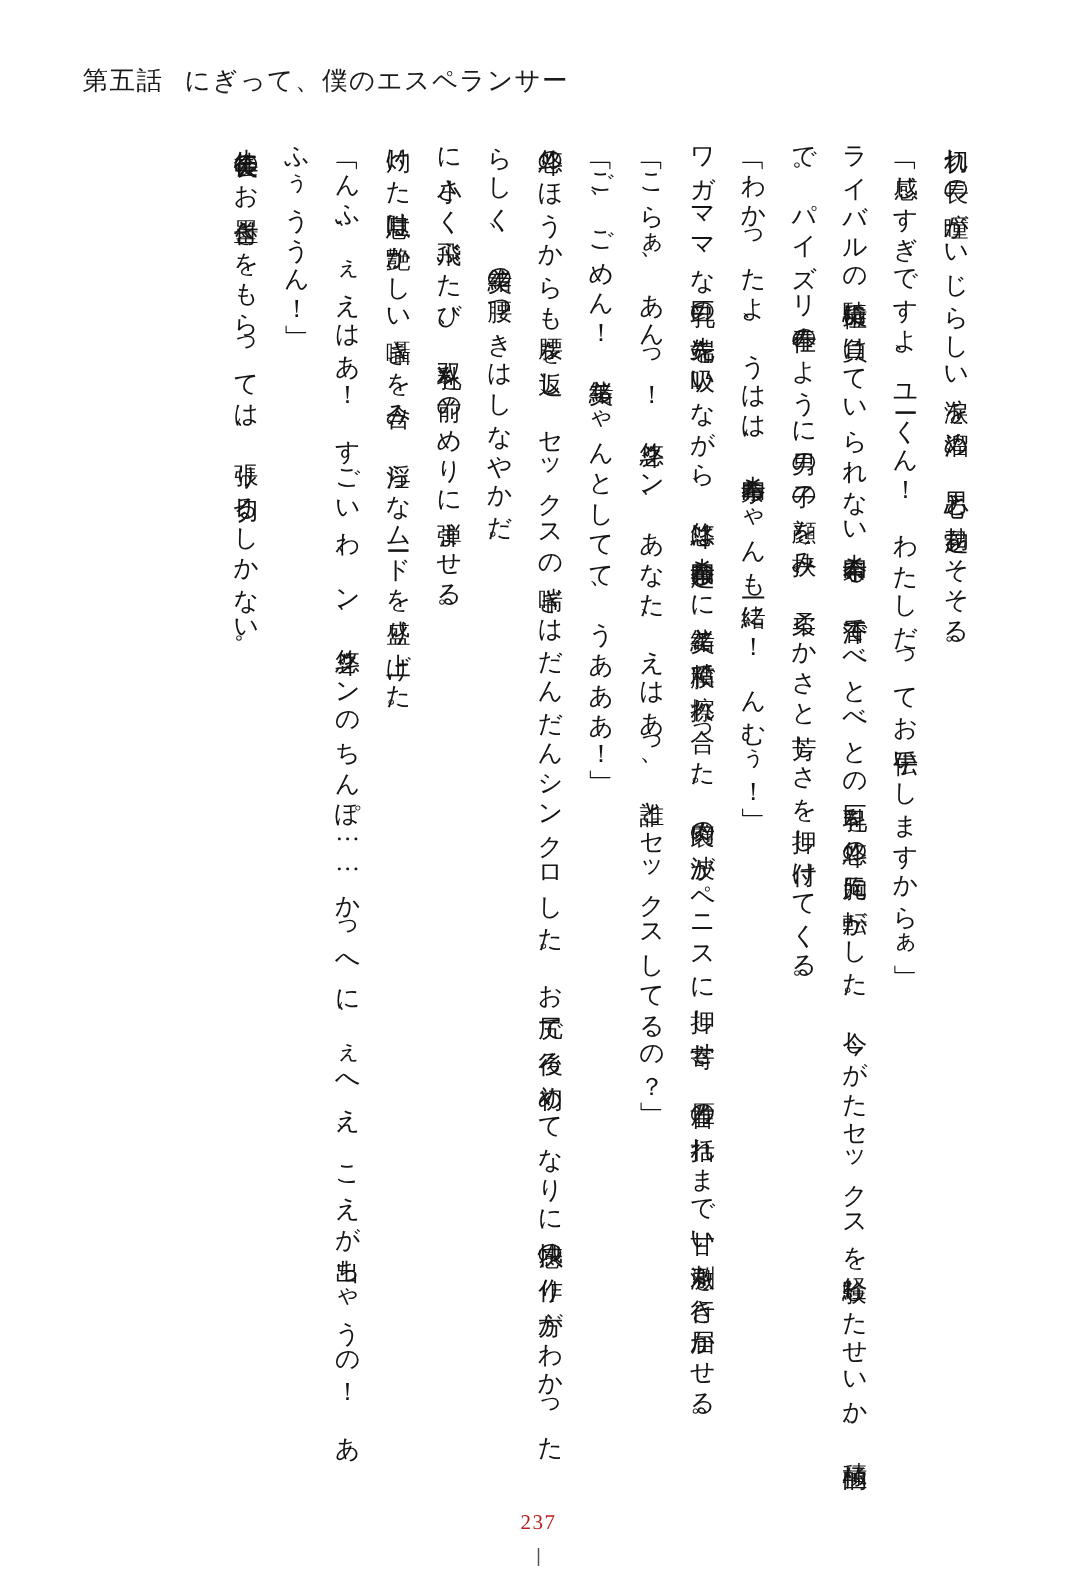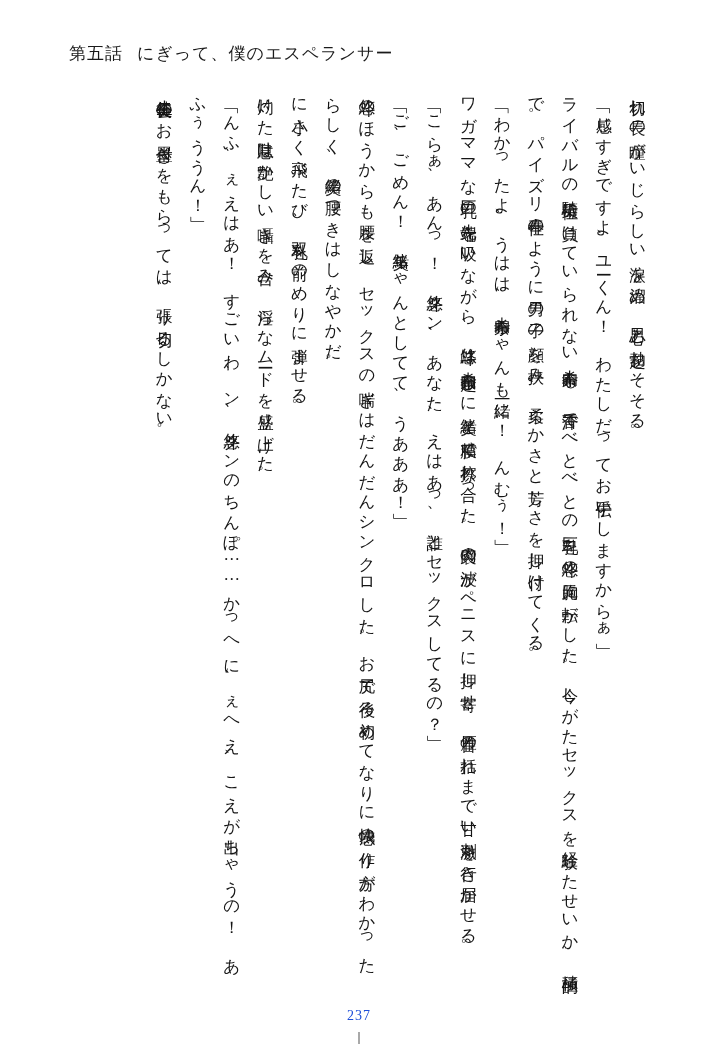--- a/index.html
+++ b/index.html
@@ -16,21 +16,21 @@
     width: 718px;
     height: 1050px;
     background: #ffffff;
     overflow: hidden;
     box-sizing: border-box;
   }
   
   .chapter-header {
     position: absolute;
     top: 42px;
-    left: 69px;
+    left: 55px;
     font-size: 17px;
     letter-spacing: 1px;
     white-space: nowrap;
     color: #1a1a1a;
   }
   .chapter-header .chap-num {
     margin-right: 14px;
   }
   
   .body-text {
@@ -55,21 +55,21 @@
   .body-text p.noindent {
     text-indent: 0;
   }
   .page-number {
     position: absolute;
     bottom: 26px;
     left: 0;
     width: 718px;
     text-align: center;
     font-size: 14px;
-    color: #1d4ed8;
+    color: #b91c1c;
     letter-spacing: 1px;
   }
   .spine-mark {
     position: absolute;
     bottom: 6px;
     left: 50%;
     transform: translateX(-50%);
     width: 1px;
     height: 12px;
     background: #555;

